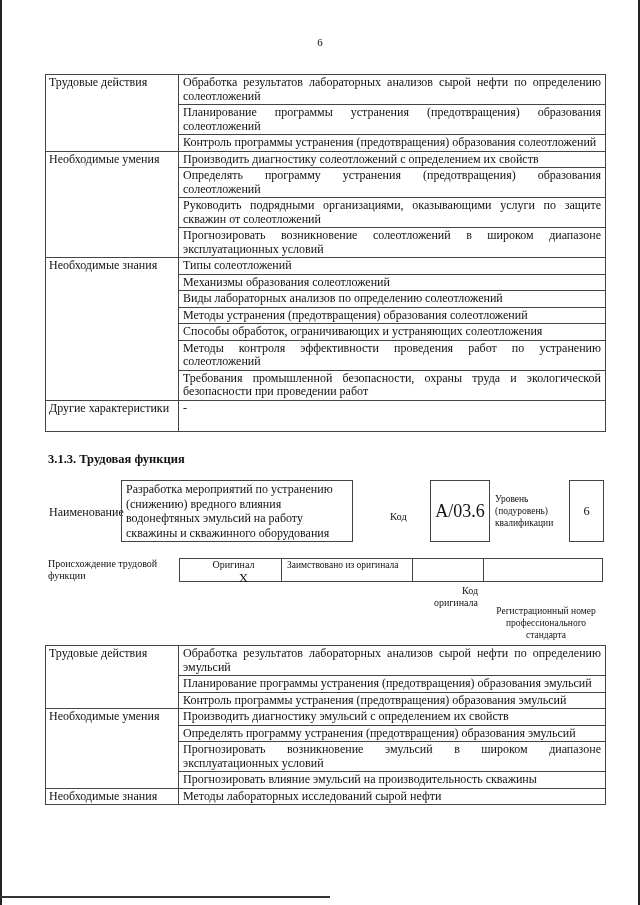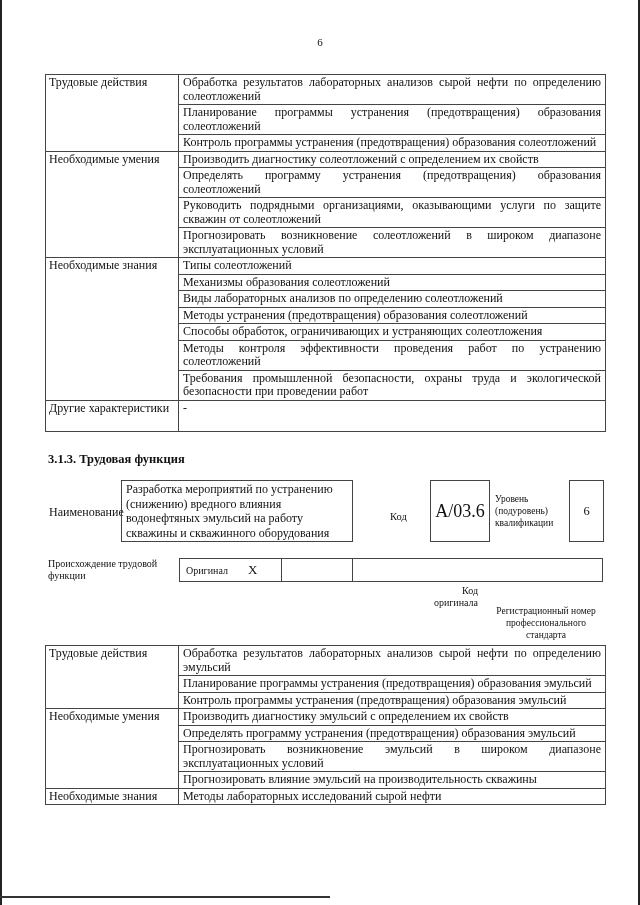--- a/index.html
+++ b/index.html
@@ -20,21 +20,21 @@
   .func-label { position: absolute; left: 49px; top: 505px; font-size: 12px; }
   .func-name-box { position: absolute; left: 121px; top: 480px; width: 232px; height: 62px; border: 1px solid #444; font-size: 12px; line-height: 14.5px; padding: 1px 4px; box-sizing: border-box; }
   .code-label { position: absolute; left: 390px; top: 511px; font-size: 10.5px; }
   .code-box { position: absolute; left: 430px; top: 480px; width: 60px; height: 62px; border: 1px solid #444; font-size: 18px; display: flex; align-items: center; justify-content: center; box-sizing: border-box; }
   .level-label { position: absolute; left: 495px; top: 493px; font-size: 9.5px; line-height: 12px; }
   .level-box { position: absolute; left: 569px; top: 480px; width: 35px; height: 62px; border: 1px solid #444; font-size: 12.5px; display: flex; align-items: center; justify-content: center; box-sizing: border-box; }
   .origin-label { position: absolute; left: 48px; top: 558px; font-size: 10px; line-height: 12px; width: 130px; }
   .origin-row { position: absolute; left: 179px; top: 558px; height: 24px; display: flex; border: 1px solid #444; box-sizing: border-box; width: 424px; }
   .origin-row > div { border-right: 1px solid #444; box-sizing: border-box; height: 100%; }
   .origin-row > div:last-child { border-right: none; }
-  .oc1 { width: 102px; display: flex; align-items: center; font-size: 10px; padding-left: 6px; }
+  .oc1 { width: 102px; display: flex; align-items: center; font-size: 10px; padding-left: 6px; flex-direction: column; }
   .oc1 .x { margin-left: 20px; font-size: 13px; }
   .oc2 { width: 131px; font-size: 9.5px; line-height: 11px; padding: 1px 5px; }
   .oc3 { width: 71px; }
   .oc4 { flex: 1; }
   .sub-code { position: absolute; left: 418px; top: 585px; width: 60px; text-align: right; font-size: 10px; line-height: 12px; }
   .sub-reg { position: absolute; left: 487px; top: 585px; width: 118px; text-align: center; font-size: 9.5px; line-height: 12px; margin-top: 20px; }
   .bottom-line { position: absolute; left: 0; top: 896px; width: 330px; height: 2px; background: #333; }
 </style>
 </head>
 <body>
@@ -109,20 +109,21 @@
 <div class="code-box">A/03.6</div>
 <div class="level-label" style="width:70px;">Уровень (подуровень) квалификации</div>
 <div class="level-box">6</div>
 
 <div class="origin-label">Происхождение трудовой функции</div>
 <div class="origin-row">
   <div class="oc1">
     <span>Оригинал</span>
     <span class="x">X</span>
   </div>
+  <div class="oc2">Заимствовано из оригинала</div>
   <div class="oc3"></div>
   <div class="oc4"></div>
 </div>
 <div class="sub-code">Код оригинала</div>
 <div class="sub-reg">Регистрационный номер профессионального стандарта</div>
 
 <table class="grid" id="tbl2">
   <tbody>
     <tr>
       <td class="lbl" rowspan="3">Трудовые действия</td>

